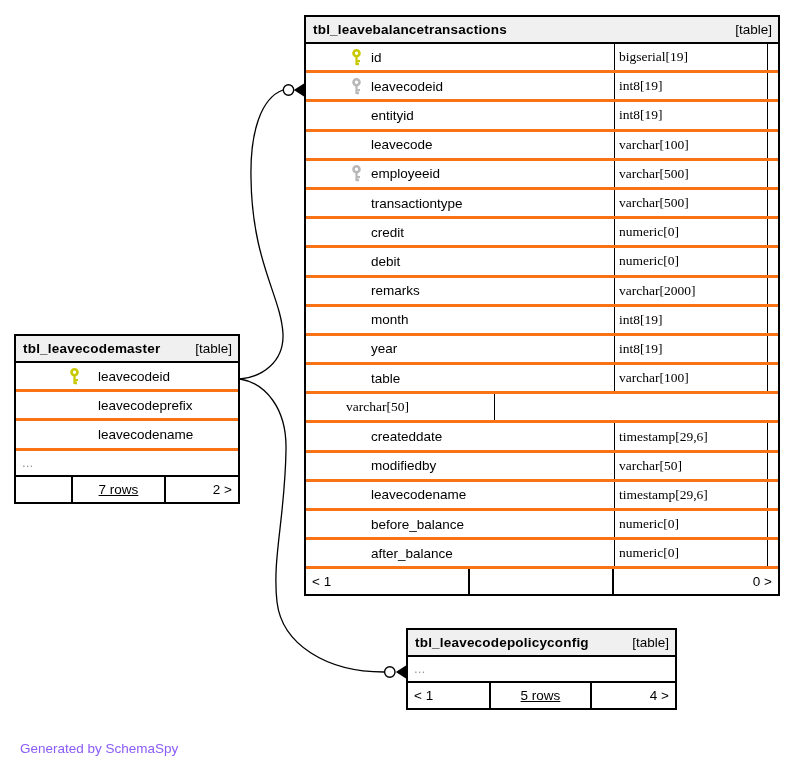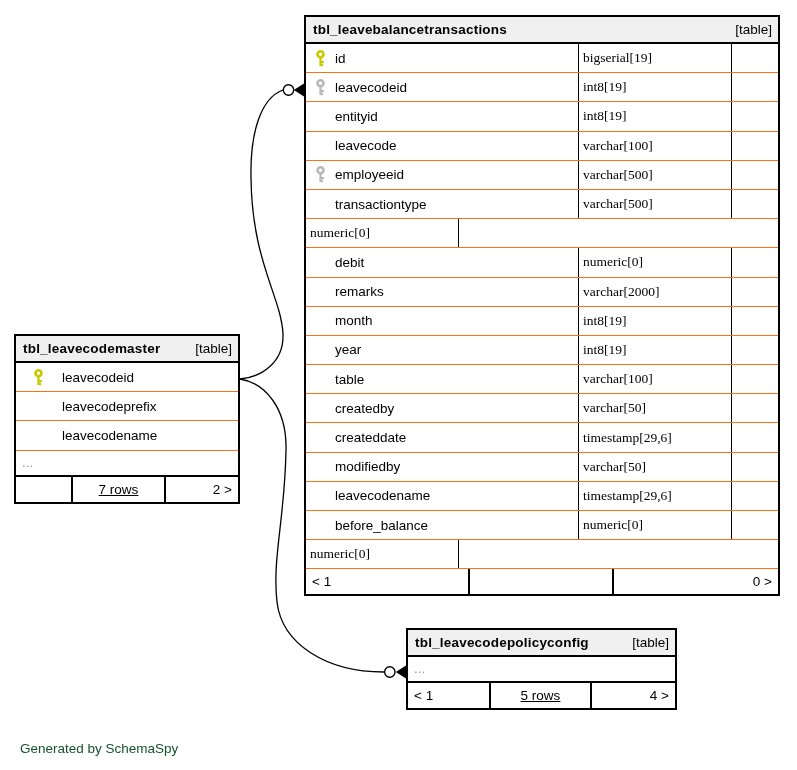--- a/index.html
+++ b/index.html
@@ -10,21 +10,21 @@
   svg.connectors { position:absolute; left:0; top:0; pointer-events:none; }
 
   .tbl { position:absolute; border:2px solid #000; background:#fff; font-size:13.5px; }
 
   .tbl-header { display:flex; align-items:center; justify-content:space-between;
                 height:27px; background:#f0f0f0; border-bottom:2px solid #000;
                 padding:0 6px 0 7px; }
   .tbl-name  { font-weight:bold; letter-spacing:.2px; }
   .tbl-badge { font-weight:normal; }
 
-  .trow { display:flex; align-items:stretch; height:29.2px; border-bottom:1px solid #f97316; }
+  .trow { display:flex; align-items:stretch; height:29.2px; border-bottom:3px solid #f97316;padding-left:36px; }
   .cell-name { flex:0 0 273px; display:flex; align-items:center; padding-left:8px;
                border-right:1px solid #000; }
   .cell-type { flex:0 0 153px; display:flex; align-items:center; padding-left:4px;
                border-right:1px solid #000;font-family:Liberation Serif, serif; }
   .cell-anchor { flex:1 1 auto; }
 
   .keyslot { width:13px; height:17px; display:inline-flex; margin-right:8px; flex:none; }
   .trow[data-key="none"]    .keyslot { visibility:hidden; }
   .trow[data-key="primary"] .keyslot { color:#c9c900; }
   .trow[data-key="foreign"] .keyslot { color:#b8b8b8; }
@@ -48,21 +48,21 @@
   .tbl-main   .fcell-right  { flex:1; }
   
   .tbl-master .fcell-left   { flex:0 0 57px; }
   .tbl-master .fcell-center { flex:0 0 93px; }
   .tbl-master .fcell-right  { flex:1; }
   
   .tbl-policy .fcell-left   { flex:0 0 83px; }
   .tbl-policy .fcell-center { flex:0 0 101px; }
   .tbl-policy .fcell-right  { flex:1; }
 
-  .generated-note { position:absolute; left:20px; top:741px; font-size:13.5px; color:#14532d; }
+  .generated-note { position:absolute; left:20px; top:741px; font-size:13.5px; color:#8b5cf6; }
 </style>
 </head>
 <body>
 
 <div id="stage">
 
   <svg class="connectors" width="797" height="770" viewBox="0 0 797 770">
 
     <path d="M 240,379 C 262,377 284,362 283,334 C 281,296 252,262 251,178 C 250,132 261,98 283,90" fill="none" stroke="#000" stroke-width="1.3"></path>
     <circle cx="288.5" cy="90" r="5.2" fill="#fff" stroke="#000" stroke-width="1.4"></circle>
@@ -163,20 +163,29 @@
         </svg>
       </span>
       <span>transactiontype</span>
     </div>
     <div class="cell-type">
       <span>varchar[500]</span>
     </div>
     <div class="cell-anchor"></div>
   </div>
         <div class="trow" data-key="none">
+    <div class="cell-name">
+      <span class="keyslot">
+        <svg width="13" height="17" viewBox="0 0 13 17">
+          <circle cx="6.5" cy="4.3" r="3" fill="none" stroke="currentColor" stroke-width="2.6"></circle>
+          <path d="M6.5 7.3 L6.5 16 M6.5 12.2 L10 12.2 M6.5 15.2 L9 15.2" fill="none" stroke="currentColor" stroke-width="2.2"></path>
+        </svg>
+      </span>
+      <span>credit</span>
+    </div>
     <div class="cell-type">
       <span>numeric[0]</span>
     </div>
     <div class="cell-anchor"></div>
   </div>
         <div class="trow" data-key="none">
     <div class="cell-name">
       <span class="keyslot">
         <svg width="13" height="17" viewBox="0 0 13 17">
           <circle cx="6.5" cy="4.3" r="3" fill="none" stroke="currentColor" stroke-width="2.6"></circle>
@@ -244,29 +253,20 @@
         </svg>
       </span>
       <span>table</span>
     </div>
     <div class="cell-type">
       <span>varchar[100]</span>
     </div>
     <div class="cell-anchor"></div>
   </div>
         <div class="trow" data-key="none">
-    <div class="cell-name">
-      <span class="keyslot">
-        <svg width="13" height="17" viewBox="0 0 13 17">
-          <circle cx="6.5" cy="4.3" r="3" fill="none" stroke="currentColor" stroke-width="2.6"></circle>
-          <path d="M6.5 7.3 L6.5 16 M6.5 12.2 L10 12.2 M6.5 15.2 L9 15.2" fill="none" stroke="currentColor" stroke-width="2.2"></path>
-        </svg>
-      </span>
-      <span>createdby</span>
-    </div>
     <div class="cell-type">
       <span>varchar[50]</span>
     </div>
     <div class="cell-anchor"></div>
   </div>
         <div class="trow" data-key="none">
     <div class="cell-name">
       <span class="keyslot">
         <svg width="13" height="17" viewBox="0 0 13 17">
           <circle cx="6.5" cy="4.3" r="3" fill="none" stroke="currentColor" stroke-width="2.6"></circle>
@@ -319,20 +319,29 @@
         </svg>
       </span>
       <span>before_balance</span>
     </div>
     <div class="cell-type">
       <span>numeric[0]</span>
     </div>
     <div class="cell-anchor"></div>
   </div>
         <div class="trow" data-key="none">
+    <div class="cell-name">
+      <span class="keyslot">
+        <svg width="13" height="17" viewBox="0 0 13 17">
+          <circle cx="6.5" cy="4.3" r="3" fill="none" stroke="currentColor" stroke-width="2.6"></circle>
+          <path d="M6.5 7.3 L6.5 16 M6.5 12.2 L10 12.2 M6.5 15.2 L9 15.2" fill="none" stroke="currentColor" stroke-width="2.2"></path>
+        </svg>
+      </span>
+      <span>after_balance</span>
+    </div>
     <div class="cell-type">
       <span>numeric[0]</span>
     </div>
     <div class="cell-anchor"></div>
   </div>
       </div>
     <div class="tfoot">
       <div class="fcell fcell-left">&lt; 1</div>
       <div class="fcell fcell-center"></div>
       <div class="fcell fcell-right">0 &gt;</div>

